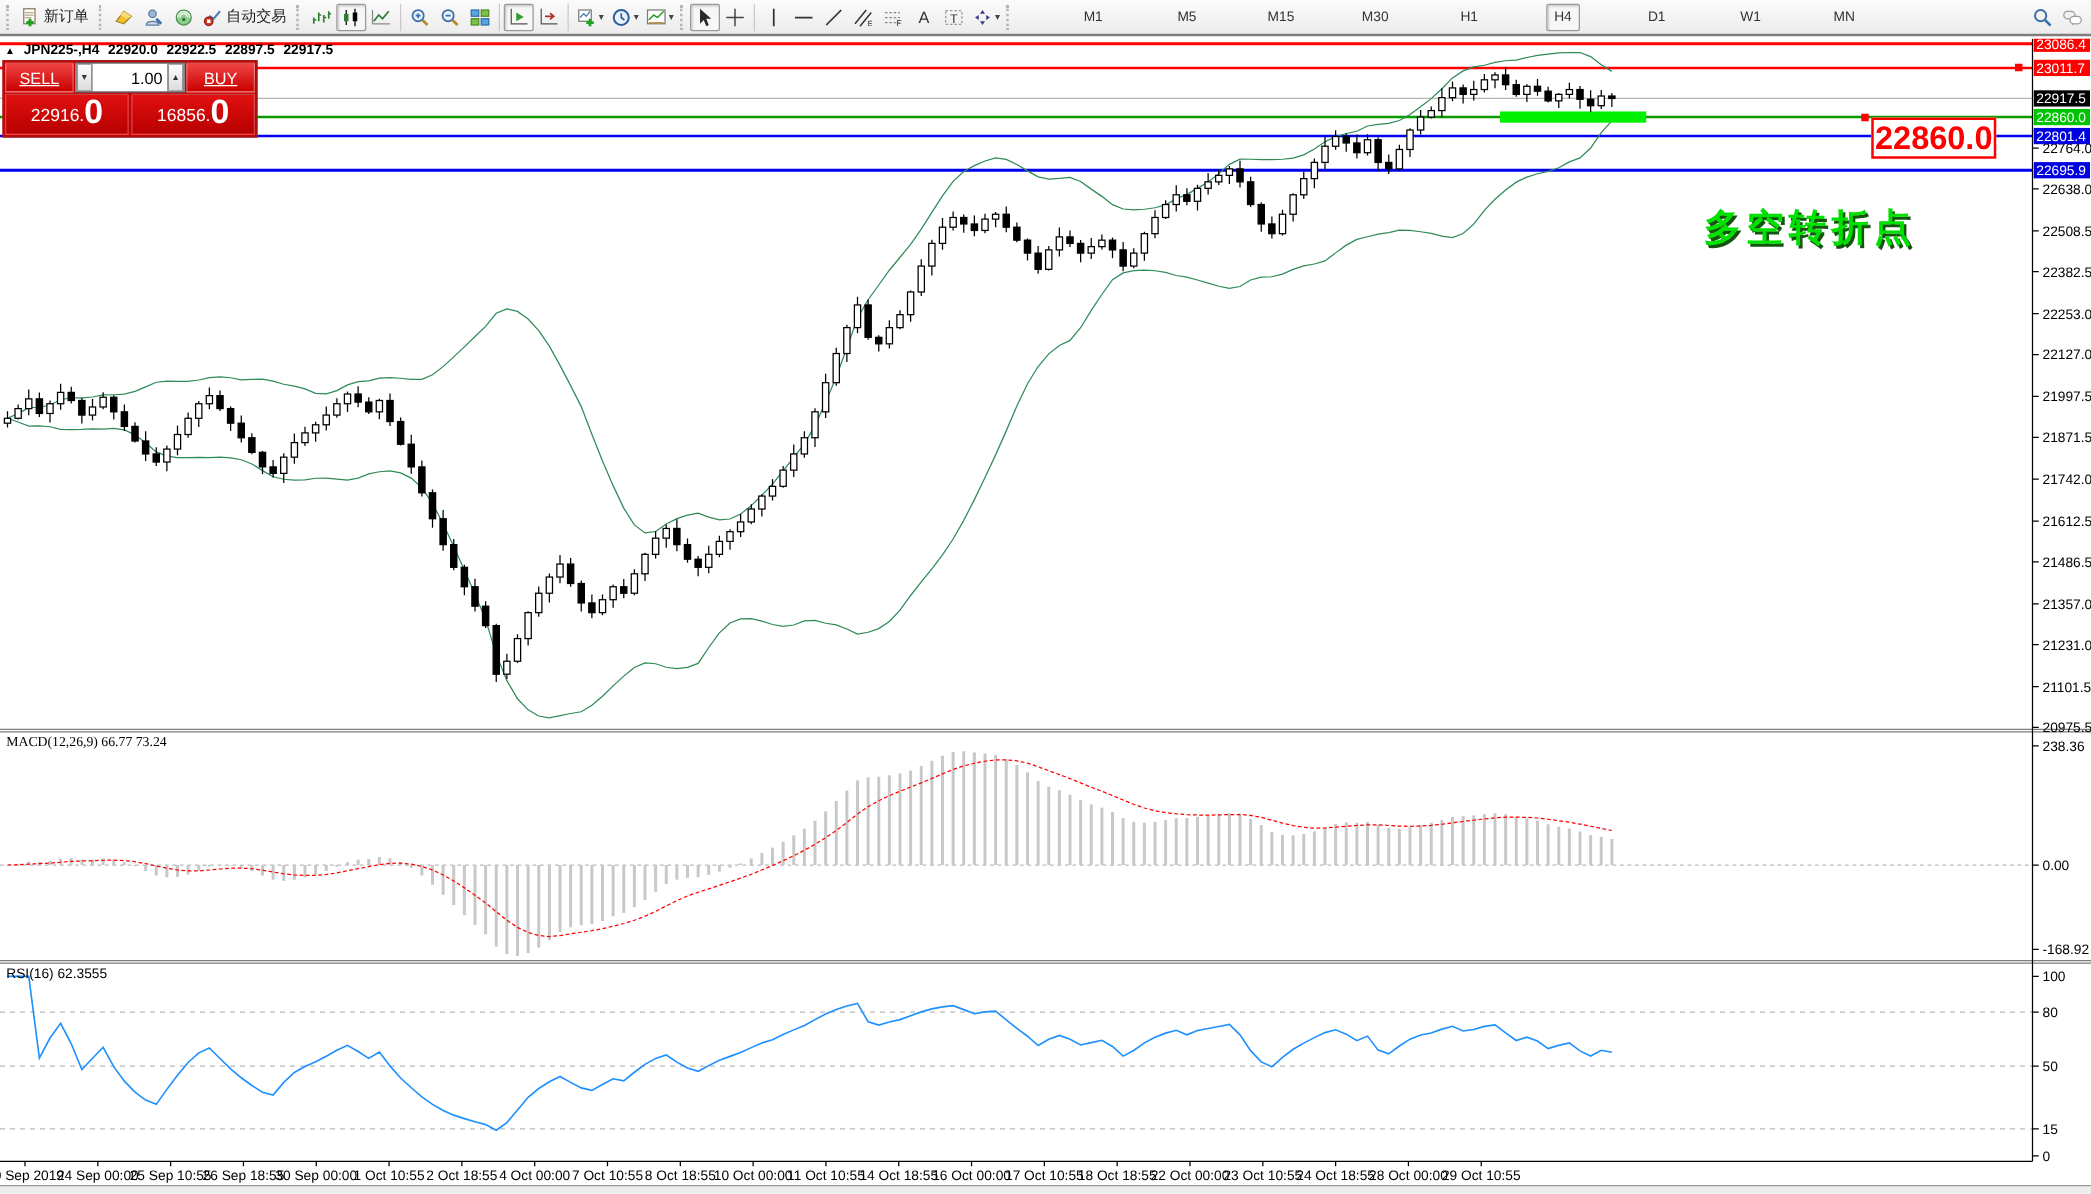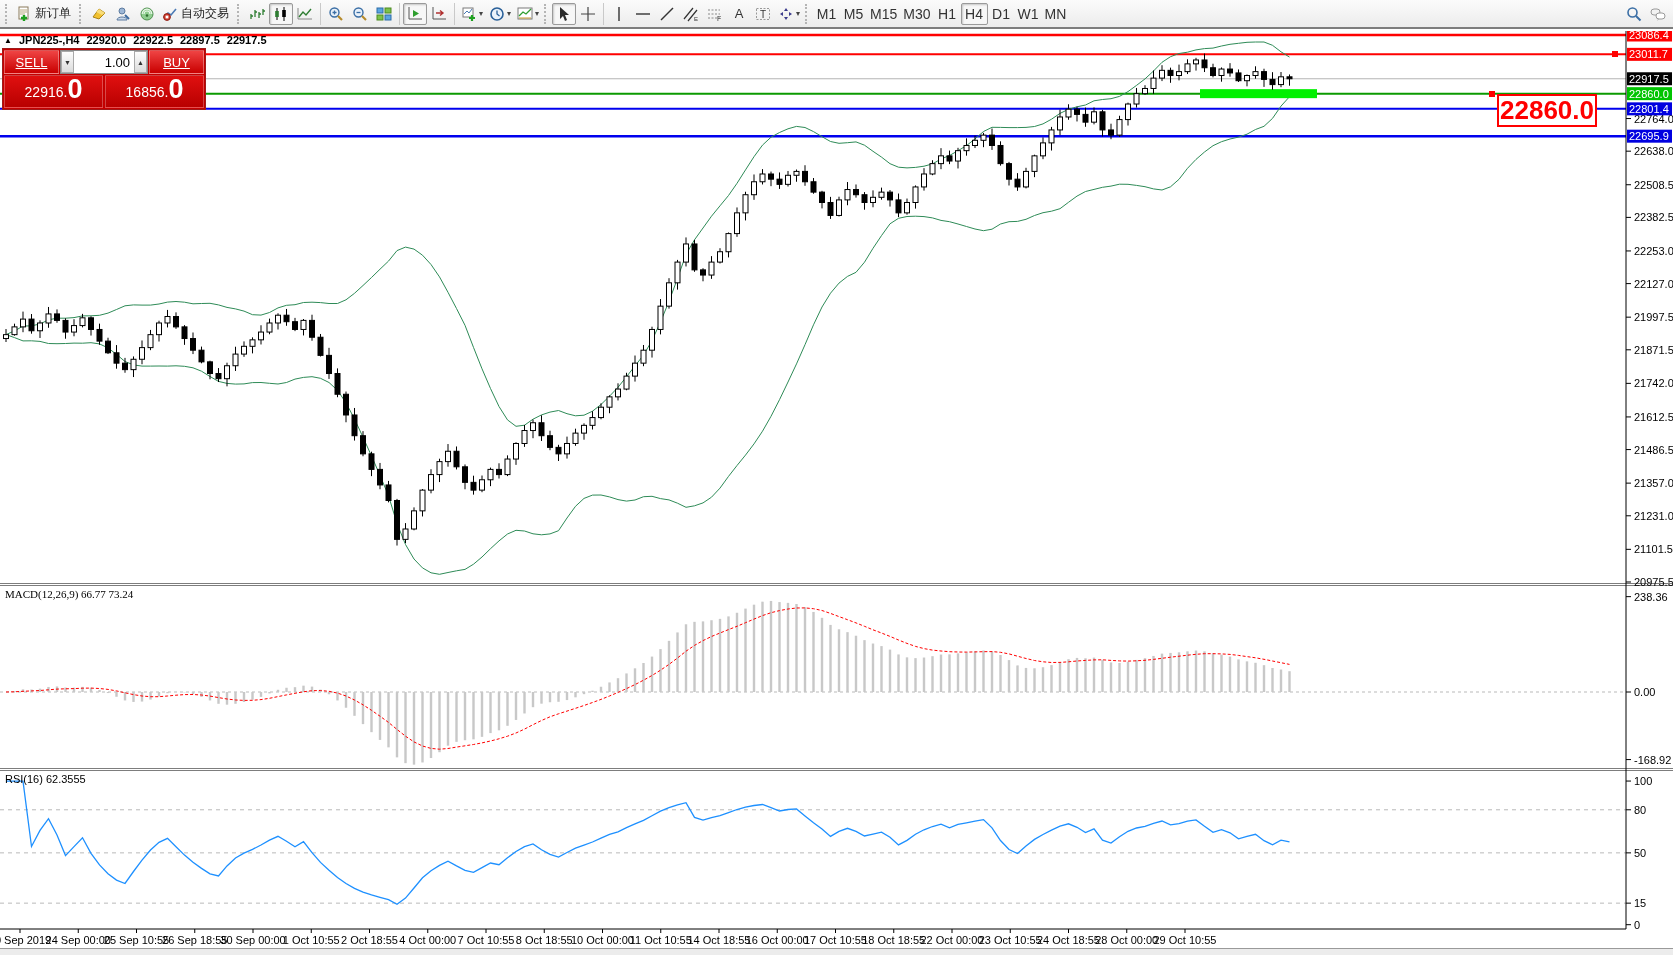--- a/index.html
+++ b/index.html
@@ -13,21 +13,21 @@
              display:flex; align-items:center; padding:0 3px; }
   .tb-grip { width:5px; height:20px; border-left:2px dotted #b5b5b5; margin:0 3px 0 2px; }
   .tb-sep  { width:1px; height:22px; background:#c9c9c9; margin:0 3px; }
   .btn { height:22px; min-width:24px; display:flex; align-items:center; justify-content:center;
          border:1px solid transparent; border-radius:2px; font-size:12px; color:#222;
          padding:0 2px; cursor:default; }
   .btn.lbl { padding:0 5px 0 2px; gap:3px; }
   .btn.active { border-color:#9a9a9a; background:#f7f7f7;
                 box-shadow:inset 1px 1px 2px rgba(0,0,0,.2); }
   .btn .dd { font-size:8px; color:#444; margin-left:2px; }
-  .tf { font-size:14px; min-width:27px; color:#333; }
+  .tf { font-size:11px; min-width:27px; color:#333;margin-left:48px; }
   .tb-right { margin-left:auto; display:flex; align-items:center; }
   .icon16 { width:16px; height:16px; display:block; }
 
   
   .chart-wrap { position:absolute; left:0; top:31px; width:1673px; height:924px; background:#fff; }
   #chart-svg { position:absolute; left:0; top:0; }
 
   .symbol-bar { position:absolute; left:4px; top:3px; font-size:11px; font-weight:bold;
                 color:#000; display:flex; gap:7px; align-items:center; z-index:5; }
   .symbol-bar .tri { font-size:8px; }
@@ -908,15 +908,16 @@
       </div>
     </div>
   </div>
 
   <div class="ind-label" style="top:557px;font-family:Liberation Serif, serif;">MACD(12,26,9) 66.77 73.24</div>
   <div class="ind-label" style="top:742px;">RSI(16) 62.3555</div>
 
   <div class="price-callout" style="top: 63px; left: 1497px;">22860.0</div>
   <div class="anchor-sq" style="left:1489px; top:60px;"></div>
   <div class="anchor-sq" style="left:1612px; top:20px;"></div>
+  <div class="pivot-text" style="left: 1363px; top: 131px;">多空转折点</div>
 </div>
 
 <div class="footer-strip"></div>
 
 </body></html>

